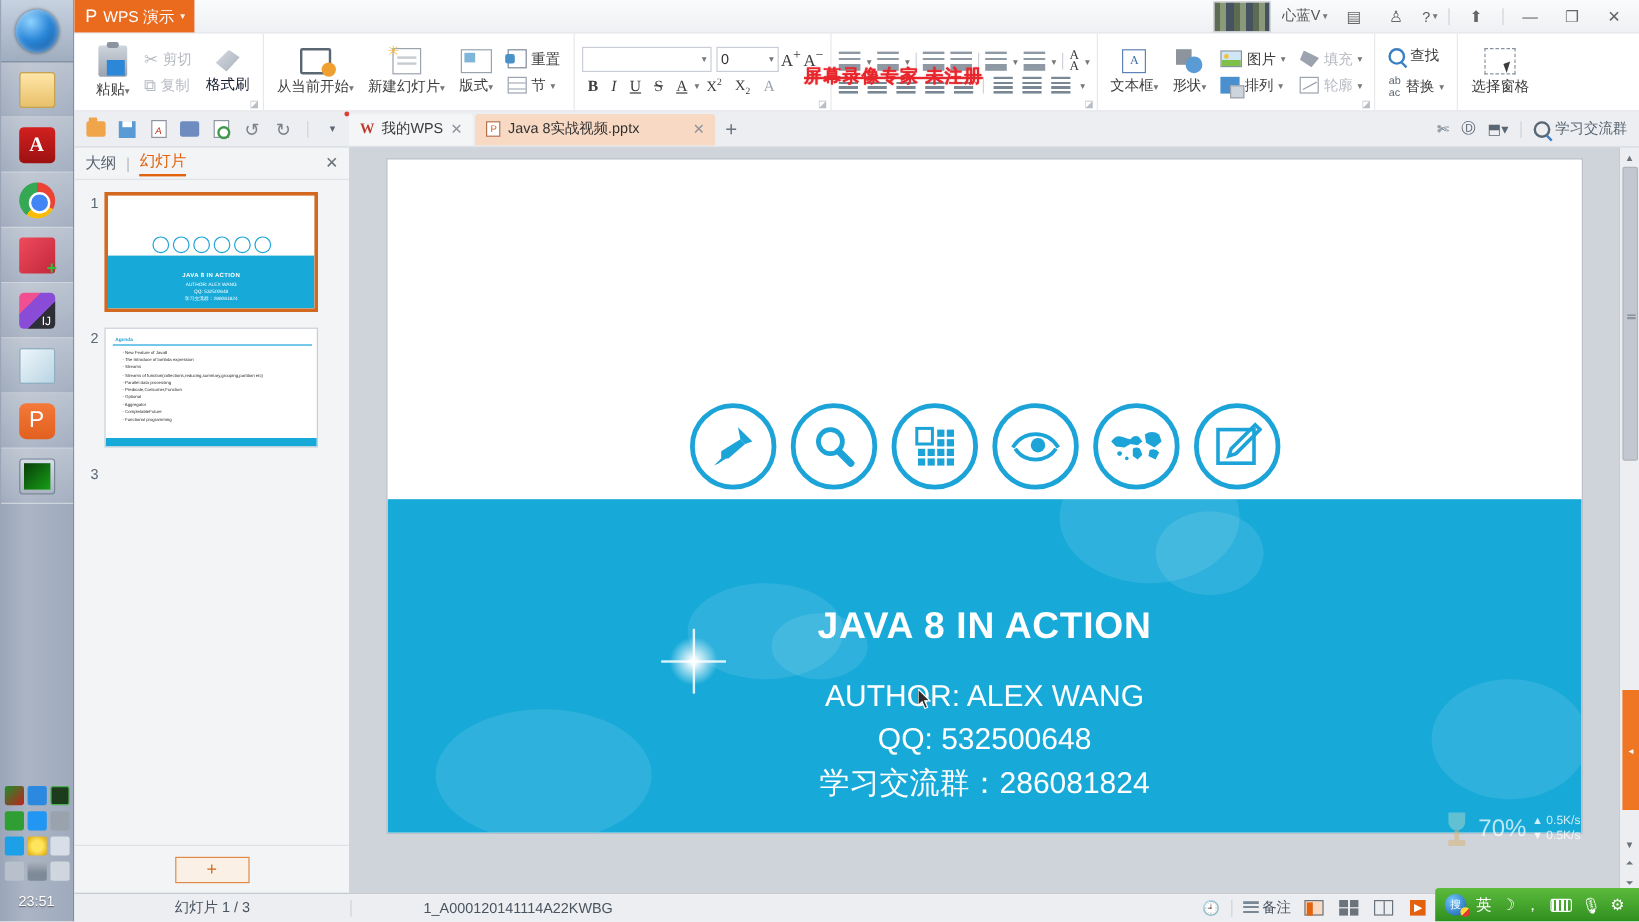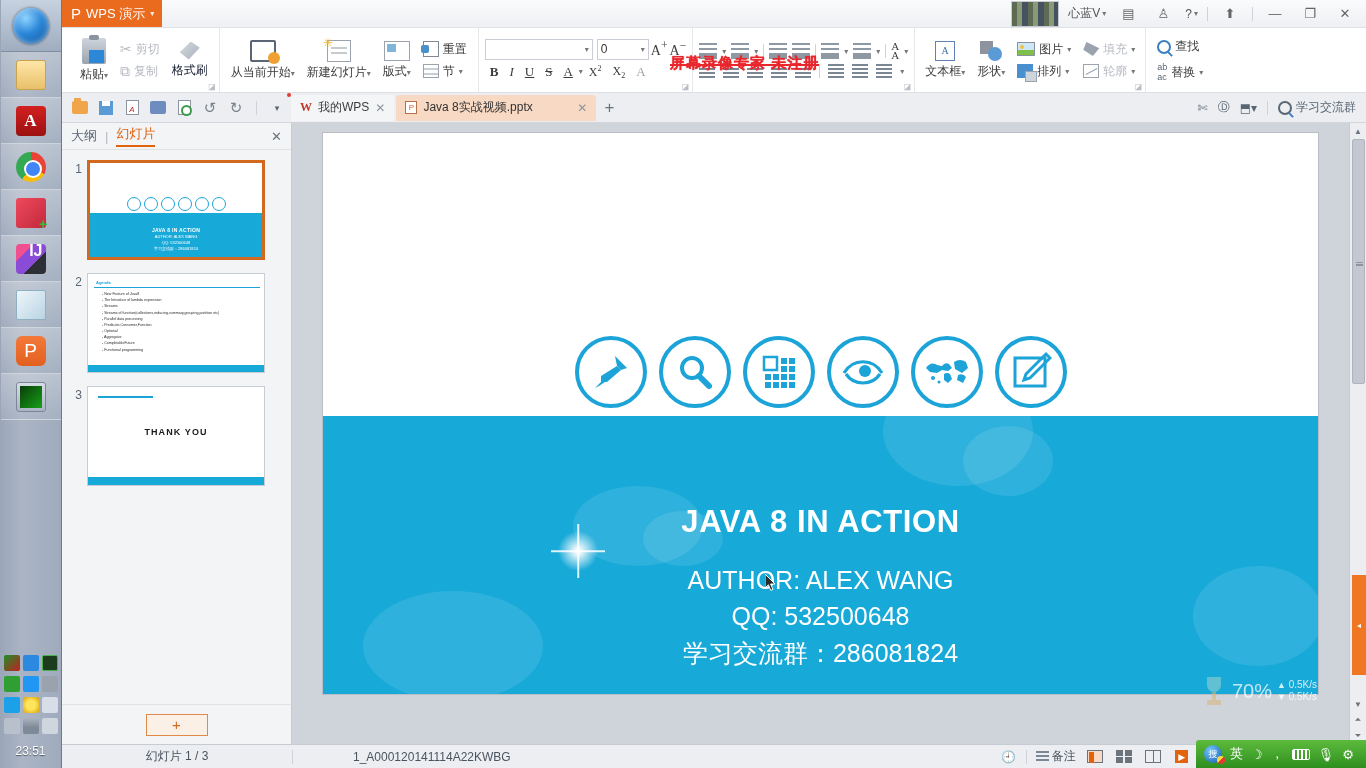--- a/index.html
+++ b/index.html
@@ -39,22 +39,22 @@
   .ico-folder{background:linear-gradient(to bottom,#ffe6a8,#e8c06a); border:1px solid #c9a24c; border-radius:3px;}
   .ico-pdf{background:linear-gradient(to bottom,#d32020,#9c1111); color:#fff; font-weight:bold;
       display:flex;align-items:center;justify-content:center;font-size:17px;font-family:"Liberation Serif",serif;}
   .ico-chrome{border-radius:50%; background:conic-gradient(#ea4335 0 33%, #fbbc05 33% 60%, #34a853 60% 100%);
       position:relative;}
   .ico-chrome:after{content:"";position:absolute;left:8px;top:8px;width:14px;height:14px;border-radius:50%;
       background:#4285f4;border:2px solid #fff;}
   .ico-npp{background:linear-gradient(135deg,#ef4a5b,#c2283c); border-radius:3px; position:relative;}
   .ico-npp:after{content:"+";position:absolute;right:-2px;bottom:-4px;color:#2fbf3a;font-weight:bold;font-size:15px;}
   .ico-ij{background:linear-gradient(135deg,#f0508f 0 30%,#8a4bd6 30% 62%, #2e2e36 62%);border-radius:4px;
-      color:#fff;font-weight:bold;font-size:16px;display:flex;align-items:flex-end;justify-content:flex-end;
-      padding:14px 3px;}
+      color:#fff;font-weight:normal;font-size:10px;display:flex;align-items:flex-end;justify-content:flex-end;
+      padding:0 3px;}
   .ico-note{background:linear-gradient(to bottom right,#eef6fb,#b9d4e3);border:1px solid #8fb0c3;border-radius:2px;}
   .ico-wps{background:linear-gradient(to bottom,#f3793a,#e2601f);border-radius:6px;color:#fff;
       display:flex;align-items:center;justify-content:center;font-size:19px;font-family:"Liberation Sans",sans-serif;}
   .ico-mon{background:linear-gradient(to bottom,#d8dee7,#a9b4c2);border:1px solid #7b8798;border-radius:3px;
       position:relative;}
   .ico-mon:after{content:"";position:absolute;inset:3px;background:linear-gradient(135deg,#0a3d0a,#16a016);}
   .tray { margin-top:auto; width:62px; padding:8px 4px 4px; display:flex; flex-wrap:wrap; gap:5px 3px;
           justify-content:center;}
   .tray i { width:16px; height:16px; display:block; border-radius:2px; }
   .t1{background:linear-gradient(135deg,#1e8f2a,#c02020);}
@@ -549,20 +549,26 @@
             <span style="color:#3c3c3c;">查找</span>
           </div>
           <div class="smallbtn">
             <span class="replace-ico">ab<br>ac</span>
             <span>替换</span>
             <span class="caret">▾</span>
           </div>
         </div>
       </div>
 
+      <div class="grp">
+        <div class="bigbtn">
+          <span class="selpane-ico"></span>
+          <span class="lbl">选择窗格</span>
+        </div>
+      </div>
 
       <div class="watermark">屏幕录像专家  未注册</div>
     </div>
 
     <div class="tabstrip">
       <span class="qa">
           <i class="qa-open"></i>
         </span>
       <span class="qa">
           <i class="qa-save"></i>
@@ -654,25 +660,20 @@
                 <div>- <span>Aggregator</span></div>
                 <div>- <span>CompletableFuture</span></div>
                 <div>- <span>Functional programming</span></div>
               </div>
               <div class="t2-band"></div>
             </div>
           </div>
 
           <div class="thumb-row">
             <div class="thumb-num">3</div>
-            <div class="thumb">
-              <div class="t3-rule"></div>
-              <div class="t3-txt">THANK YOU</div>
-              <div class="t3-band"></div>
-            </div>
           </div>
         </div>
 
         <div class="sp-foot">
           <div class="plusbtn">+</div>
         </div>
       </div>
 
       <div class="editor">
         <div class="canvaswrap">

